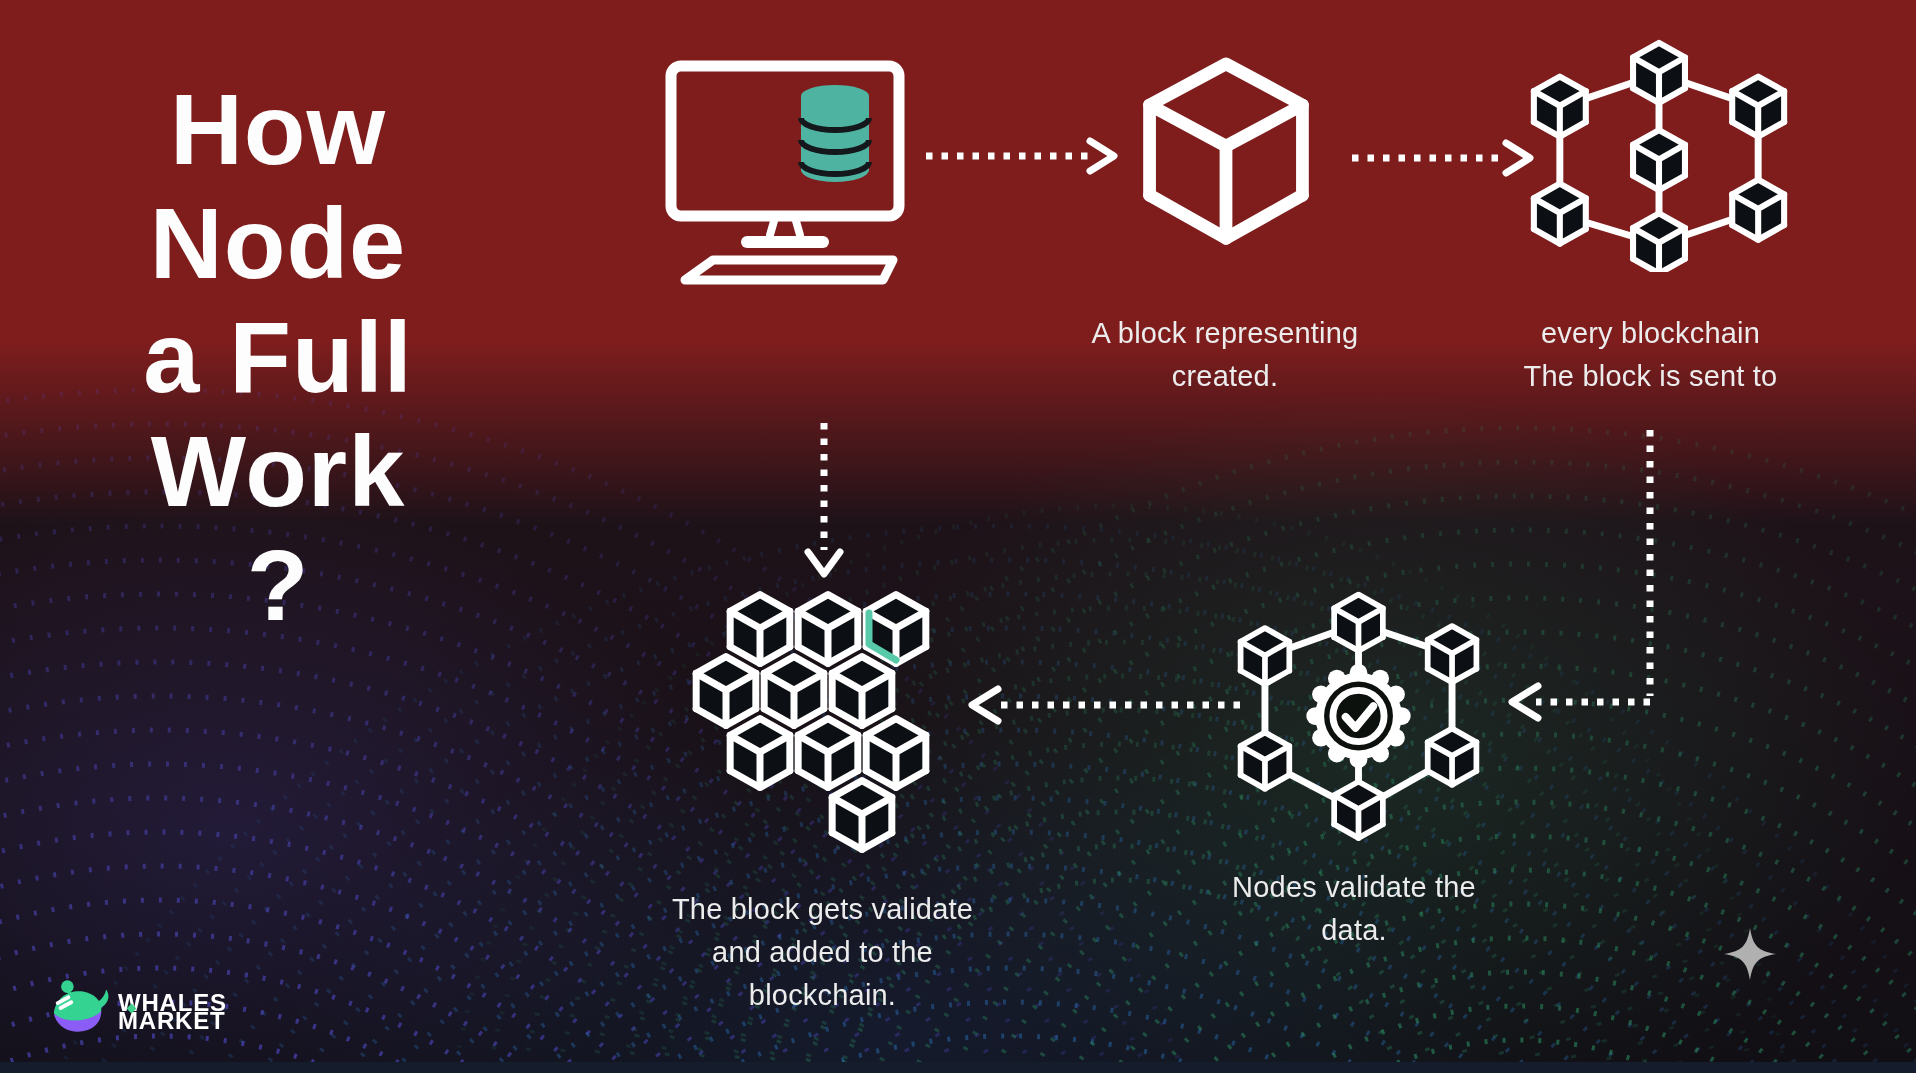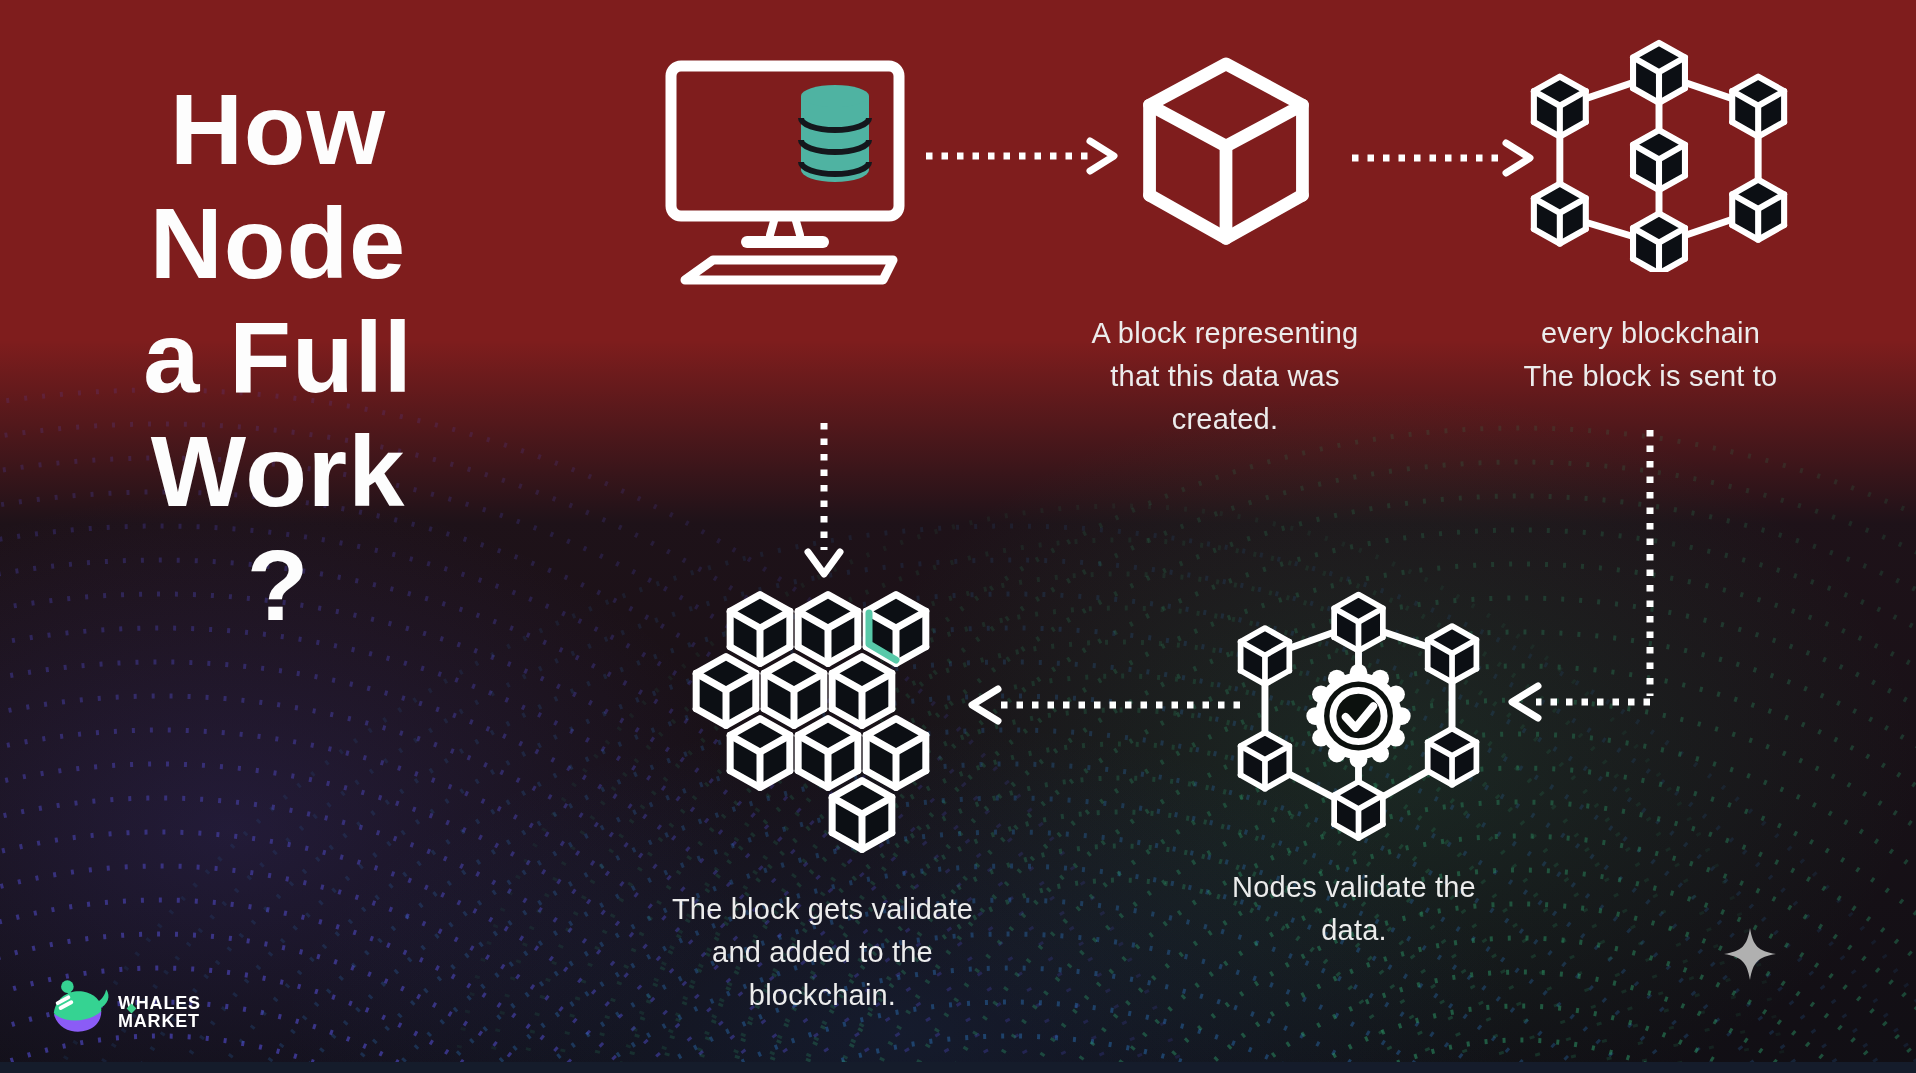--- a/index.html
+++ b/index.html
@@ -15,21 +15,21 @@
     font-size:101px;font-weight:bold;line-height:114px;letter-spacing:1px;
     color:#fdfdfd;
   }
   .caption{
     text-align:center;font-size:29px;line-height:43px;color:#ececec;
     letter-spacing:.2px;
   }
   .logo{left:48px;top:975px;width:240px;height:66px;}
   .logo .whale{position:absolute;left:0;top:2px;}
   .logo .brand{
-    position:absolute;left:70px;top:19px;font-weight:bold;font-size:18px;
+    position:absolute;left:70px;top:19px;font-weight:bold;font-size:24px;
     line-height:18px;letter-spacing:.8px;color:#fff;
   }
   .logo .logo-spark{
     position:absolute;left:80px;top:30px;width:7px;height:7px;background:#3fd08c;
     transform:rotate(45deg);
   }
   svg{display:block;}
 </style>
 </head>
 <body>
@@ -213,21 +213,20 @@
     <use href="#mini-cube" x="7" y="38" width="66" height="72"></use>
     <use href="#mini-cube" x="207" y="38" width="66" height="72"></use>
     <use href="#mini-cube" x="107" y="92" width="66" height="72"></use>
     <use href="#mini-cube" x="7" y="146" width="66" height="72"></use>
     <use href="#mini-cube" x="207" y="142" width="66" height="72"></use>
     <use href="#mini-cube" x="107" y="176" width="66" height="72"></use>
   </svg>
 
   <div class="abs caption" style="left:1075px;top:312px;width:300px;">
     <div>A block representing</div>
-    <div>that this data was</div>
     <div>created.</div>
   </div>
   <div class="abs caption" style="left:1508px;top:312px;width:285px;">
     <div>every blockchain</div>
     <div>The block is sent to</div>
   </div>
 
   <svg class="abs" style="left:802px;top:420px;" width="44" height="162" viewBox="0 0 44 162">
     <g stroke="#fff" fill="none">
       <line x1="22" y1="3" x2="22" y2="130" stroke-width="7" stroke-dasharray="6.5 9"></line>

